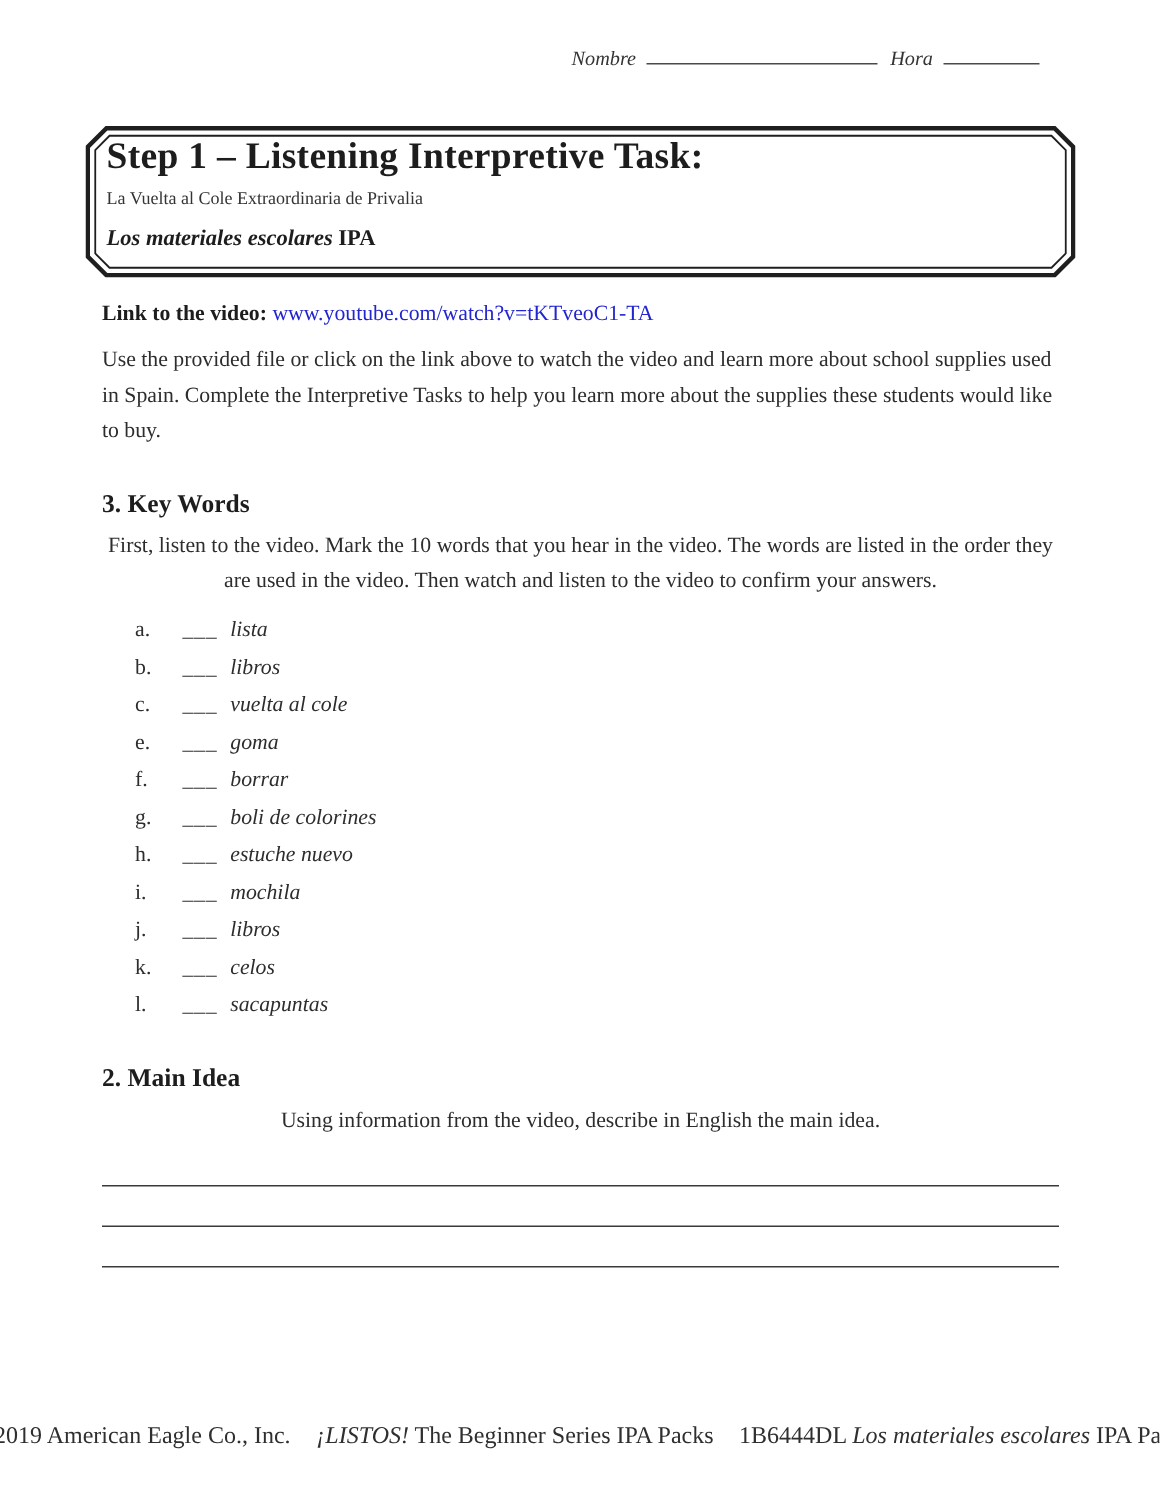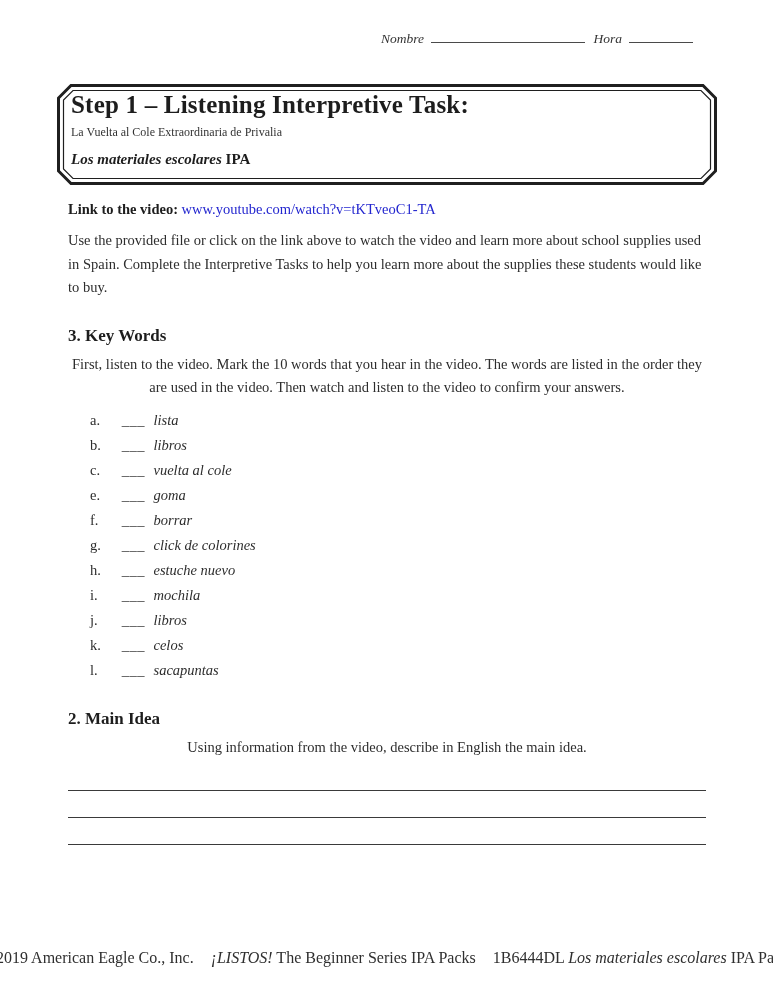--- a/index.html
+++ b/index.html
@@ -136,21 +136,21 @@
 
         <div class="kw-row">
           <span class="kw-letter">f.</span>
           <span class="kw-blank">___</span>
           <span class="kw-word">borrar</span>
         </div>
 
         <div class="kw-row">
           <span class="kw-letter">g.</span>
           <span class="kw-blank">___</span>
-          <span class="kw-word">click de colorines</span>
+          <span class="kw-word">boli de colorines</span>
         </div>
 
         <div class="kw-row">
           <span class="kw-letter">h.</span>
           <span class="kw-blank">___</span>
           <span class="kw-word">estuche nuevo</span>
         </div>
 
         <div class="kw-row">
           <span class="kw-letter">i.</span>

